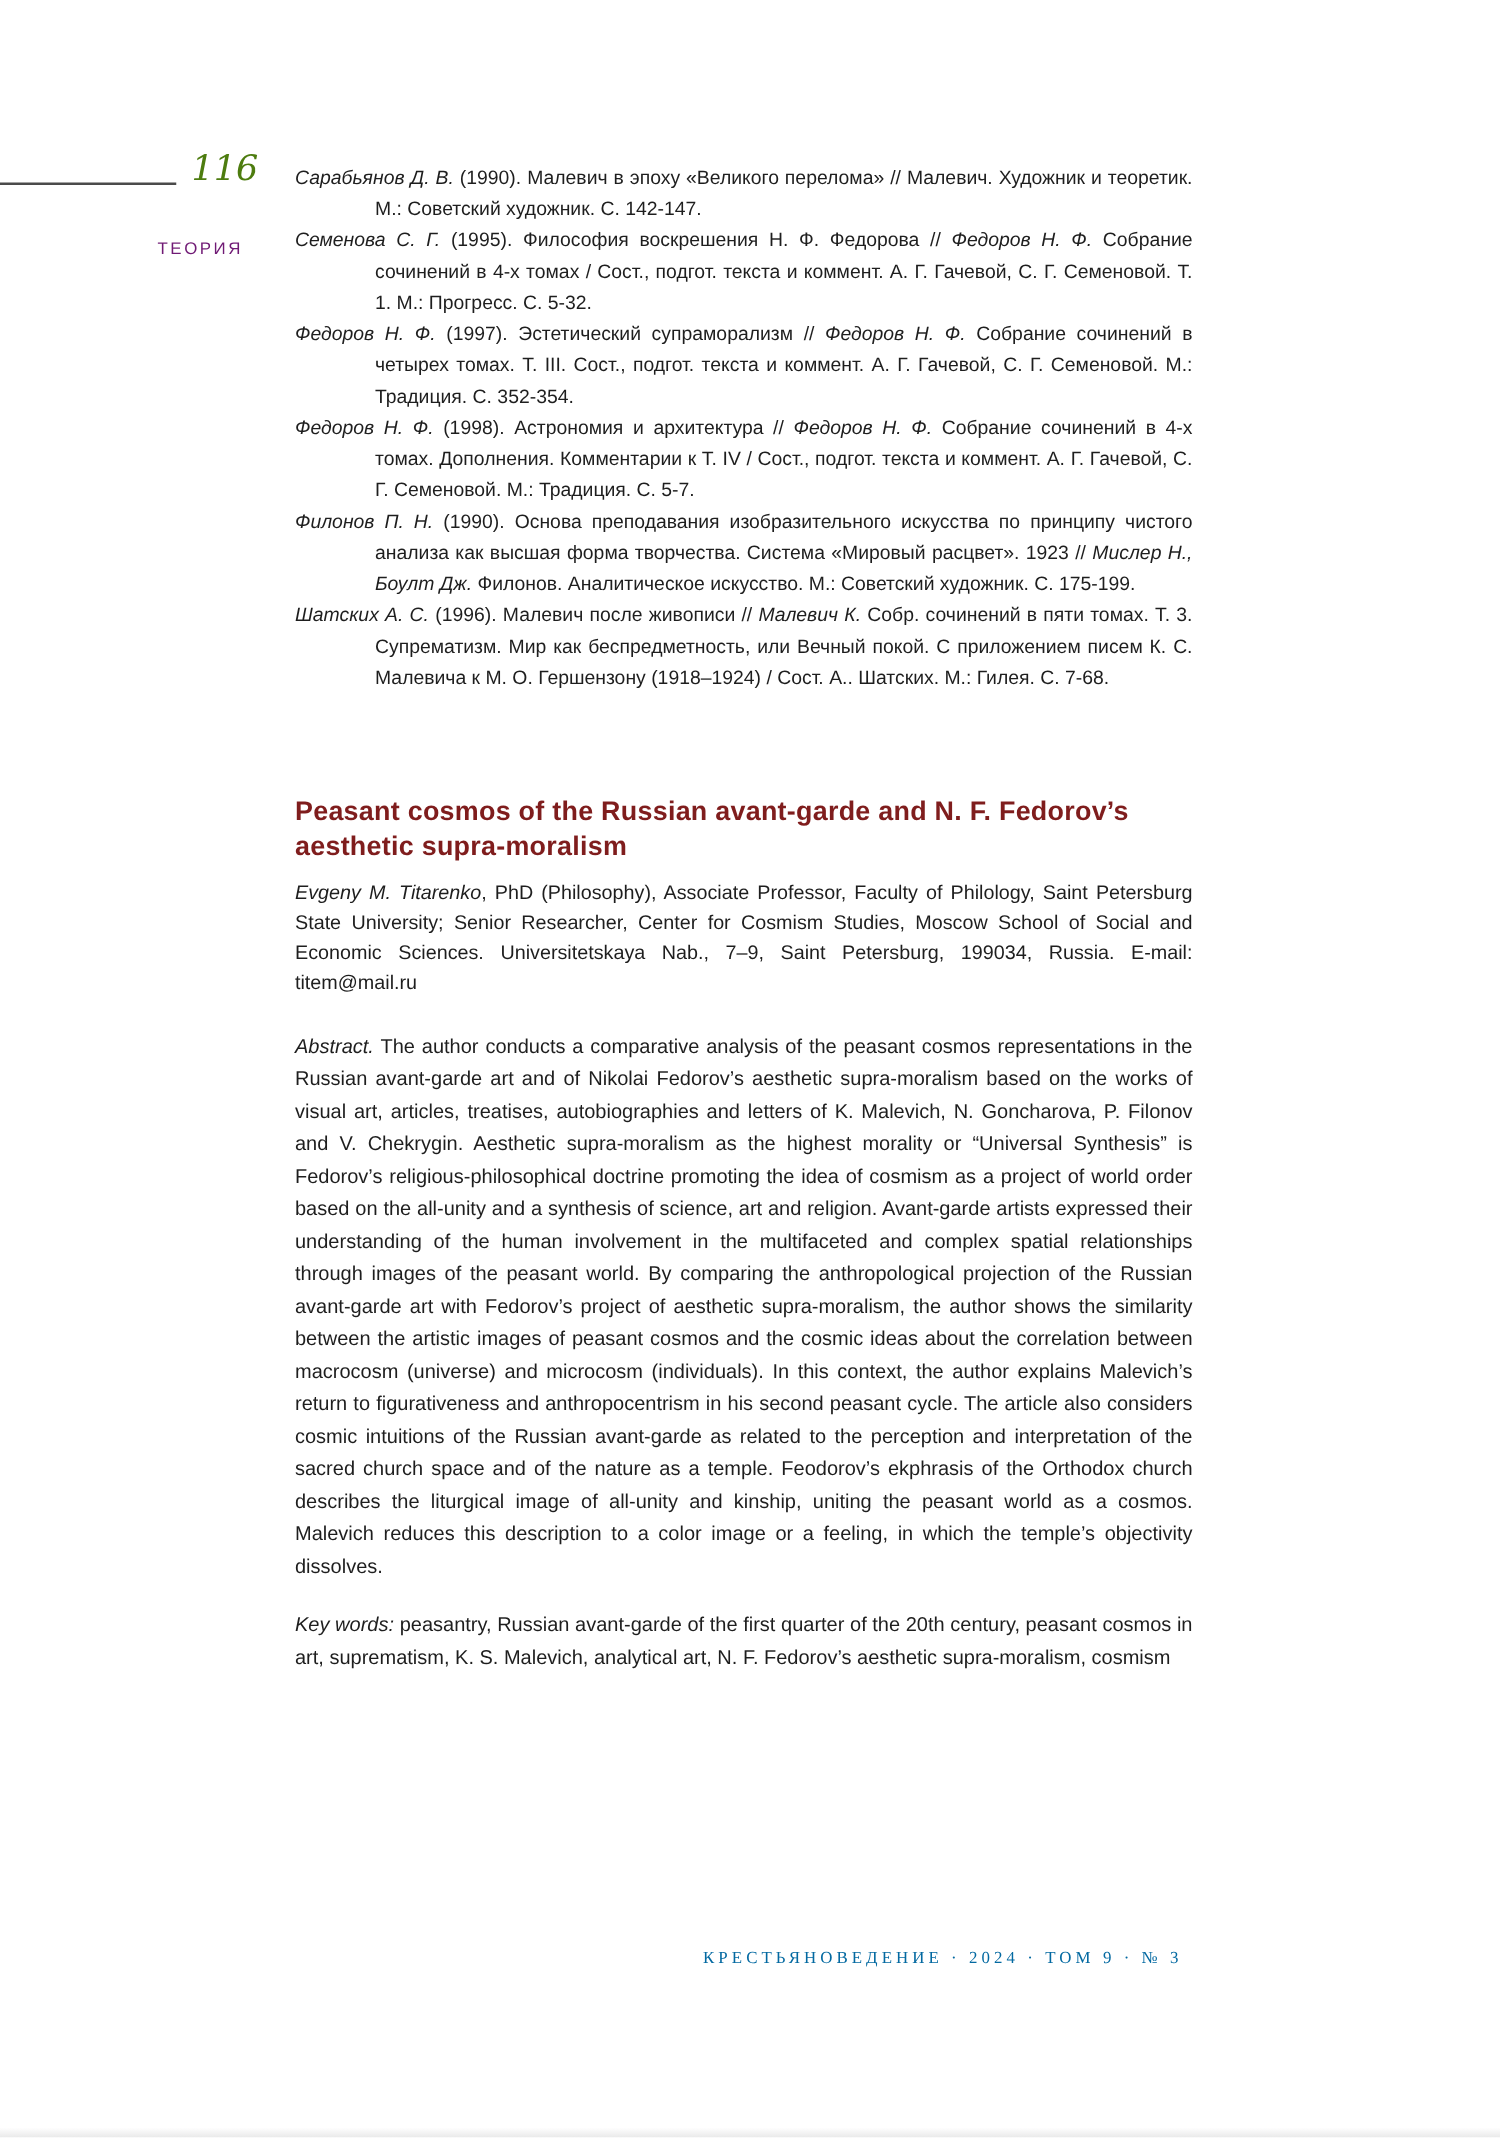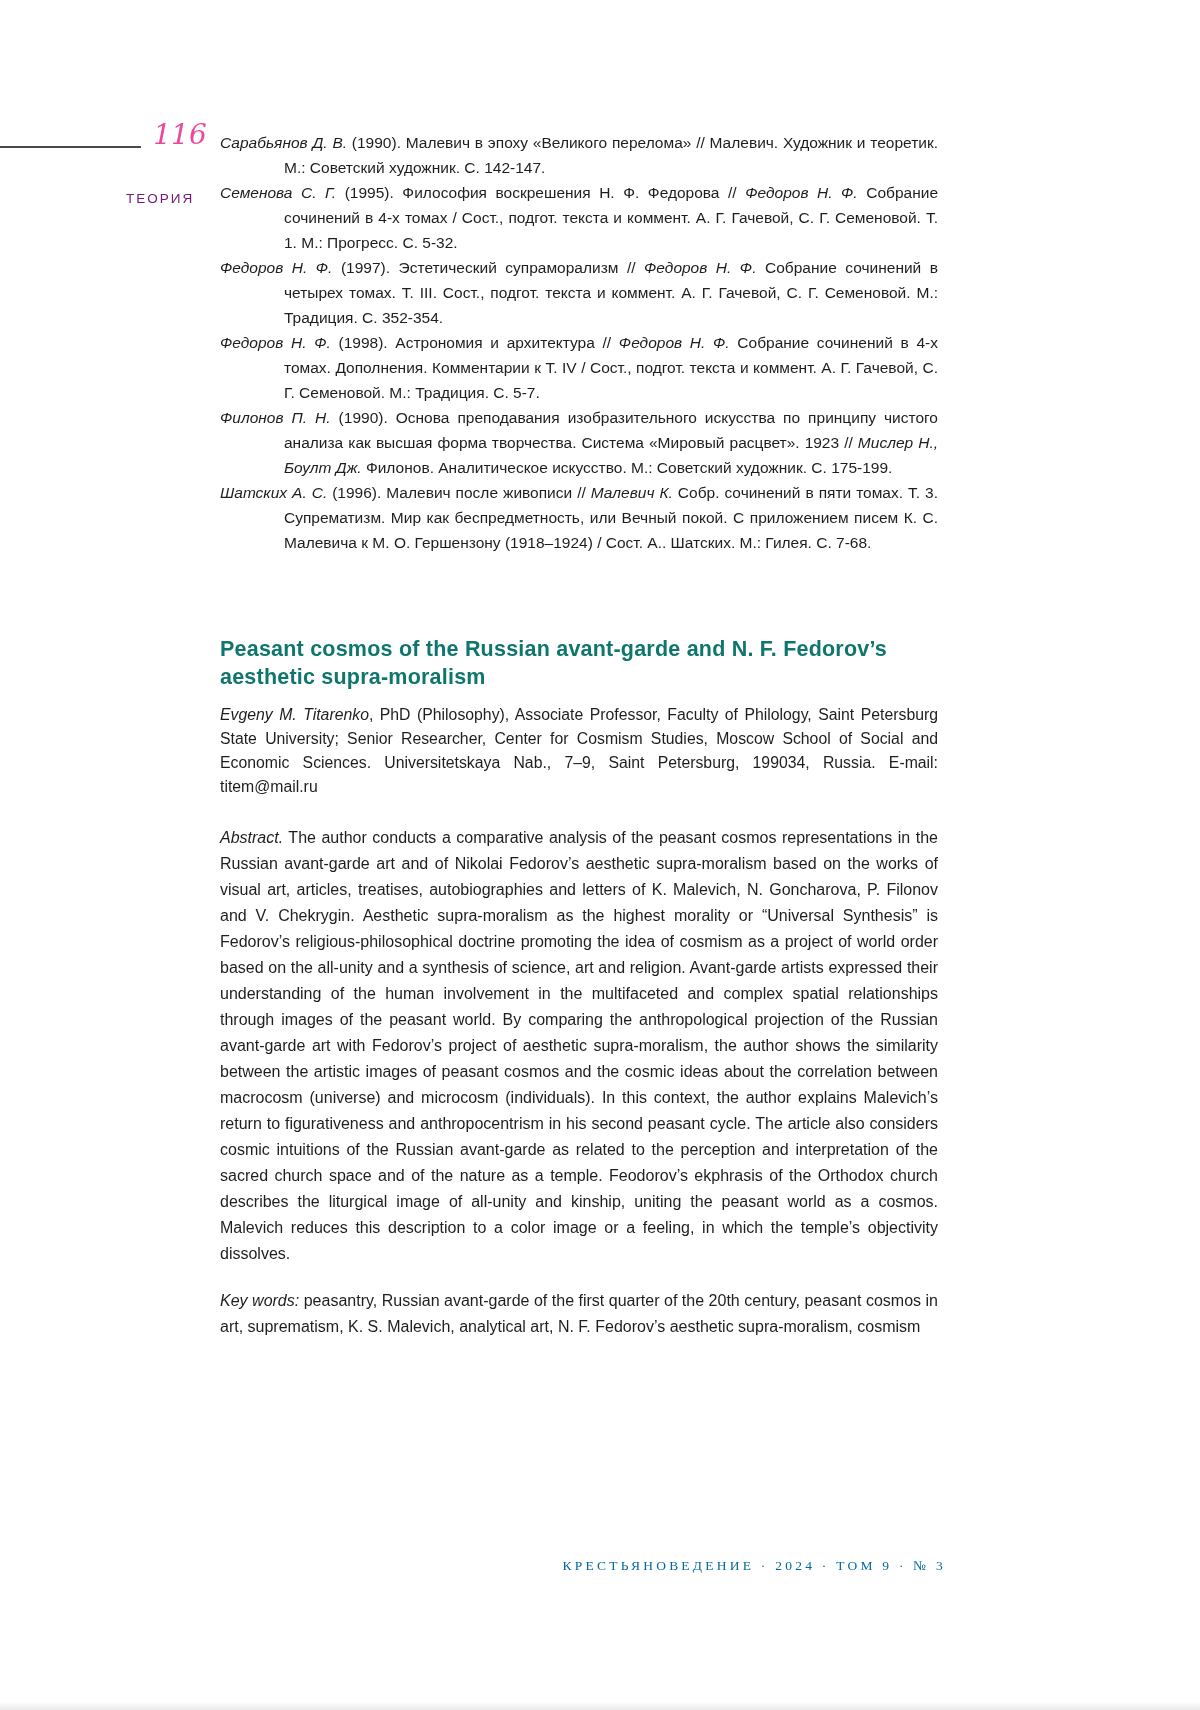--- a/index.html
+++ b/index.html
@@ -15,43 +15,43 @@
 
   
   .header-rule {
     position: absolute; left: 0; top: 146px;
     width: 141px; height: 2px; background: #4a4a4a;
   }
   .page-number {
     position: absolute; left: 148px; top: 118px; width: 64px;
     text-align: center;
     font-family: "DejaVu Serif", serif;
-    font-style: italic; font-size: 28px; color: #ec4899;
+    font-style: italic; font-size: 28px; color: #4d7c0f;
   }
   .section-label {
     position: absolute; left: 126px; top: 191px;
     font-size: 13.5px; letter-spacing: 0.15em; color: #701a75;
   }
 
   
   .content {
-    position: absolute; left: 220px; top: 130px; width: 718px;
+    position: absolute; left: 236px; top: 130px; width: 718px;
   }
   .references {
     list-style: none; margin: 0; padding: 0;
     font-size: 15.5px; line-height: 25px;
   }
   .references li {
     text-align: justify;
     padding-left: 64px; text-indent: -64px;
   }
   .article-title {
     margin: 80px 0 0 0;
     font-size: 21.5px; line-height: 28px; font-weight: bold;
-    color: #0f766e; letter-spacing: 0.01em;
+    color: #7f1d1d; letter-spacing: 0.01em;
   }
   .author-block {
     margin: 12px 0 0 0;
     font-size: 15.8px; line-height: 24px; text-align: justify;
   }
   .abstract-block {
     margin: 26px 0 0 0;
     font-size: 16px; line-height: 26px; text-align: justify;
   }
   .keywords-block {

